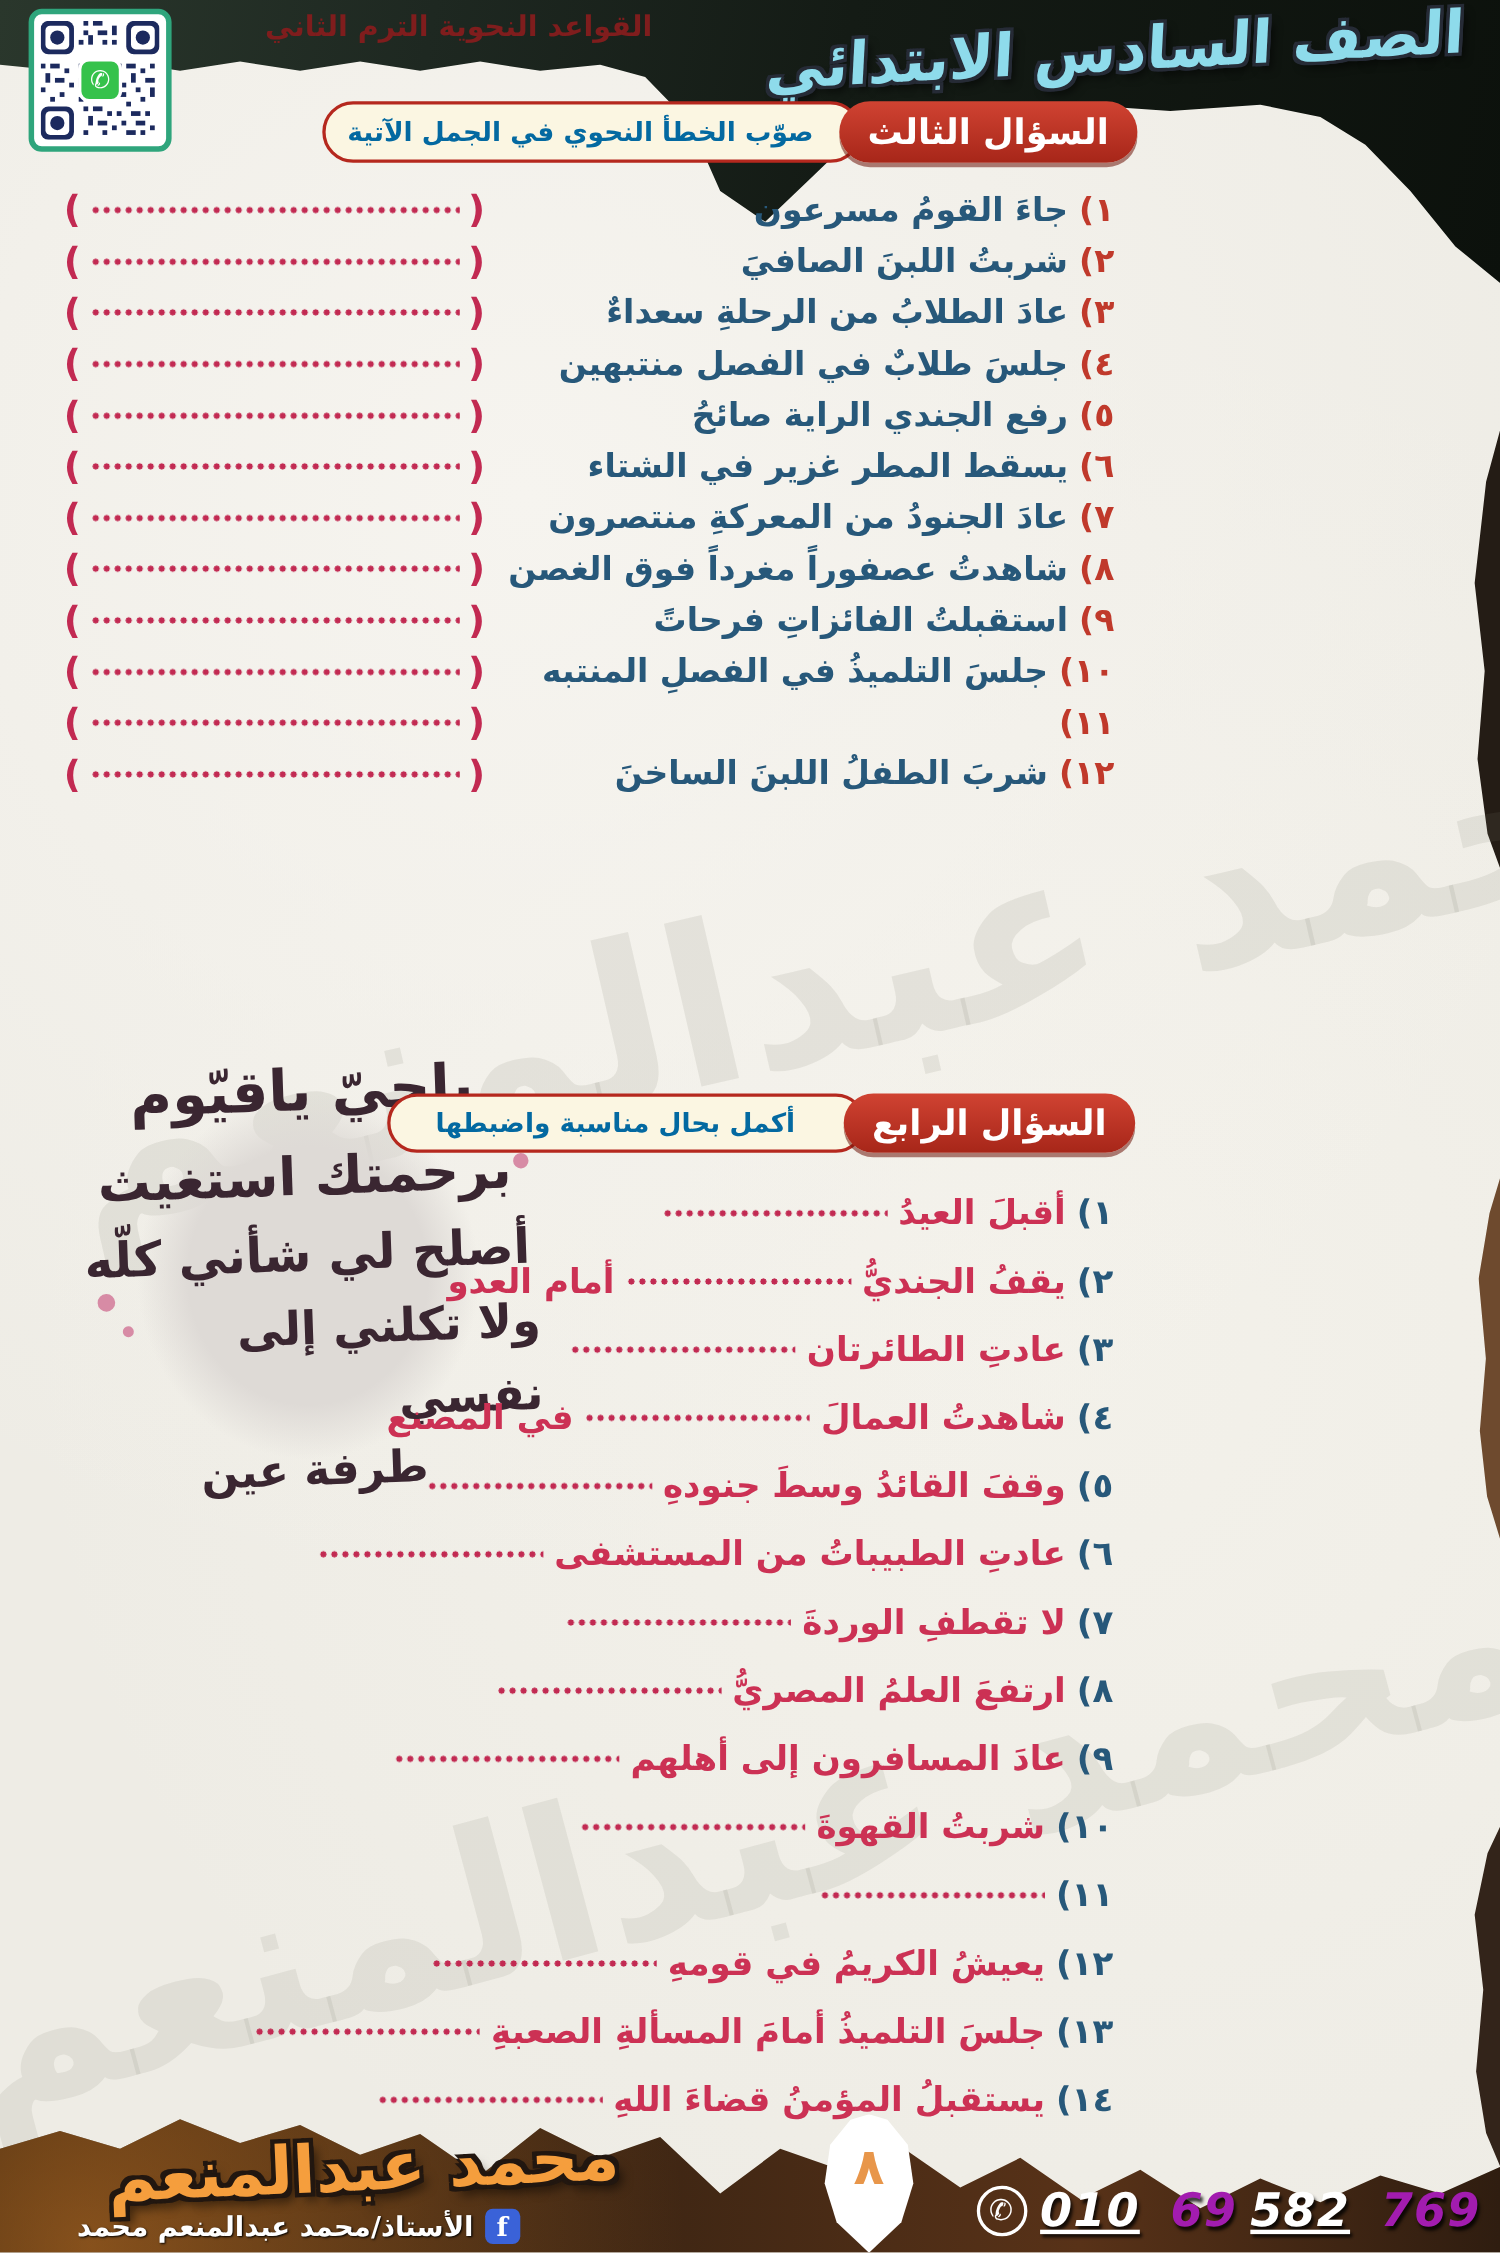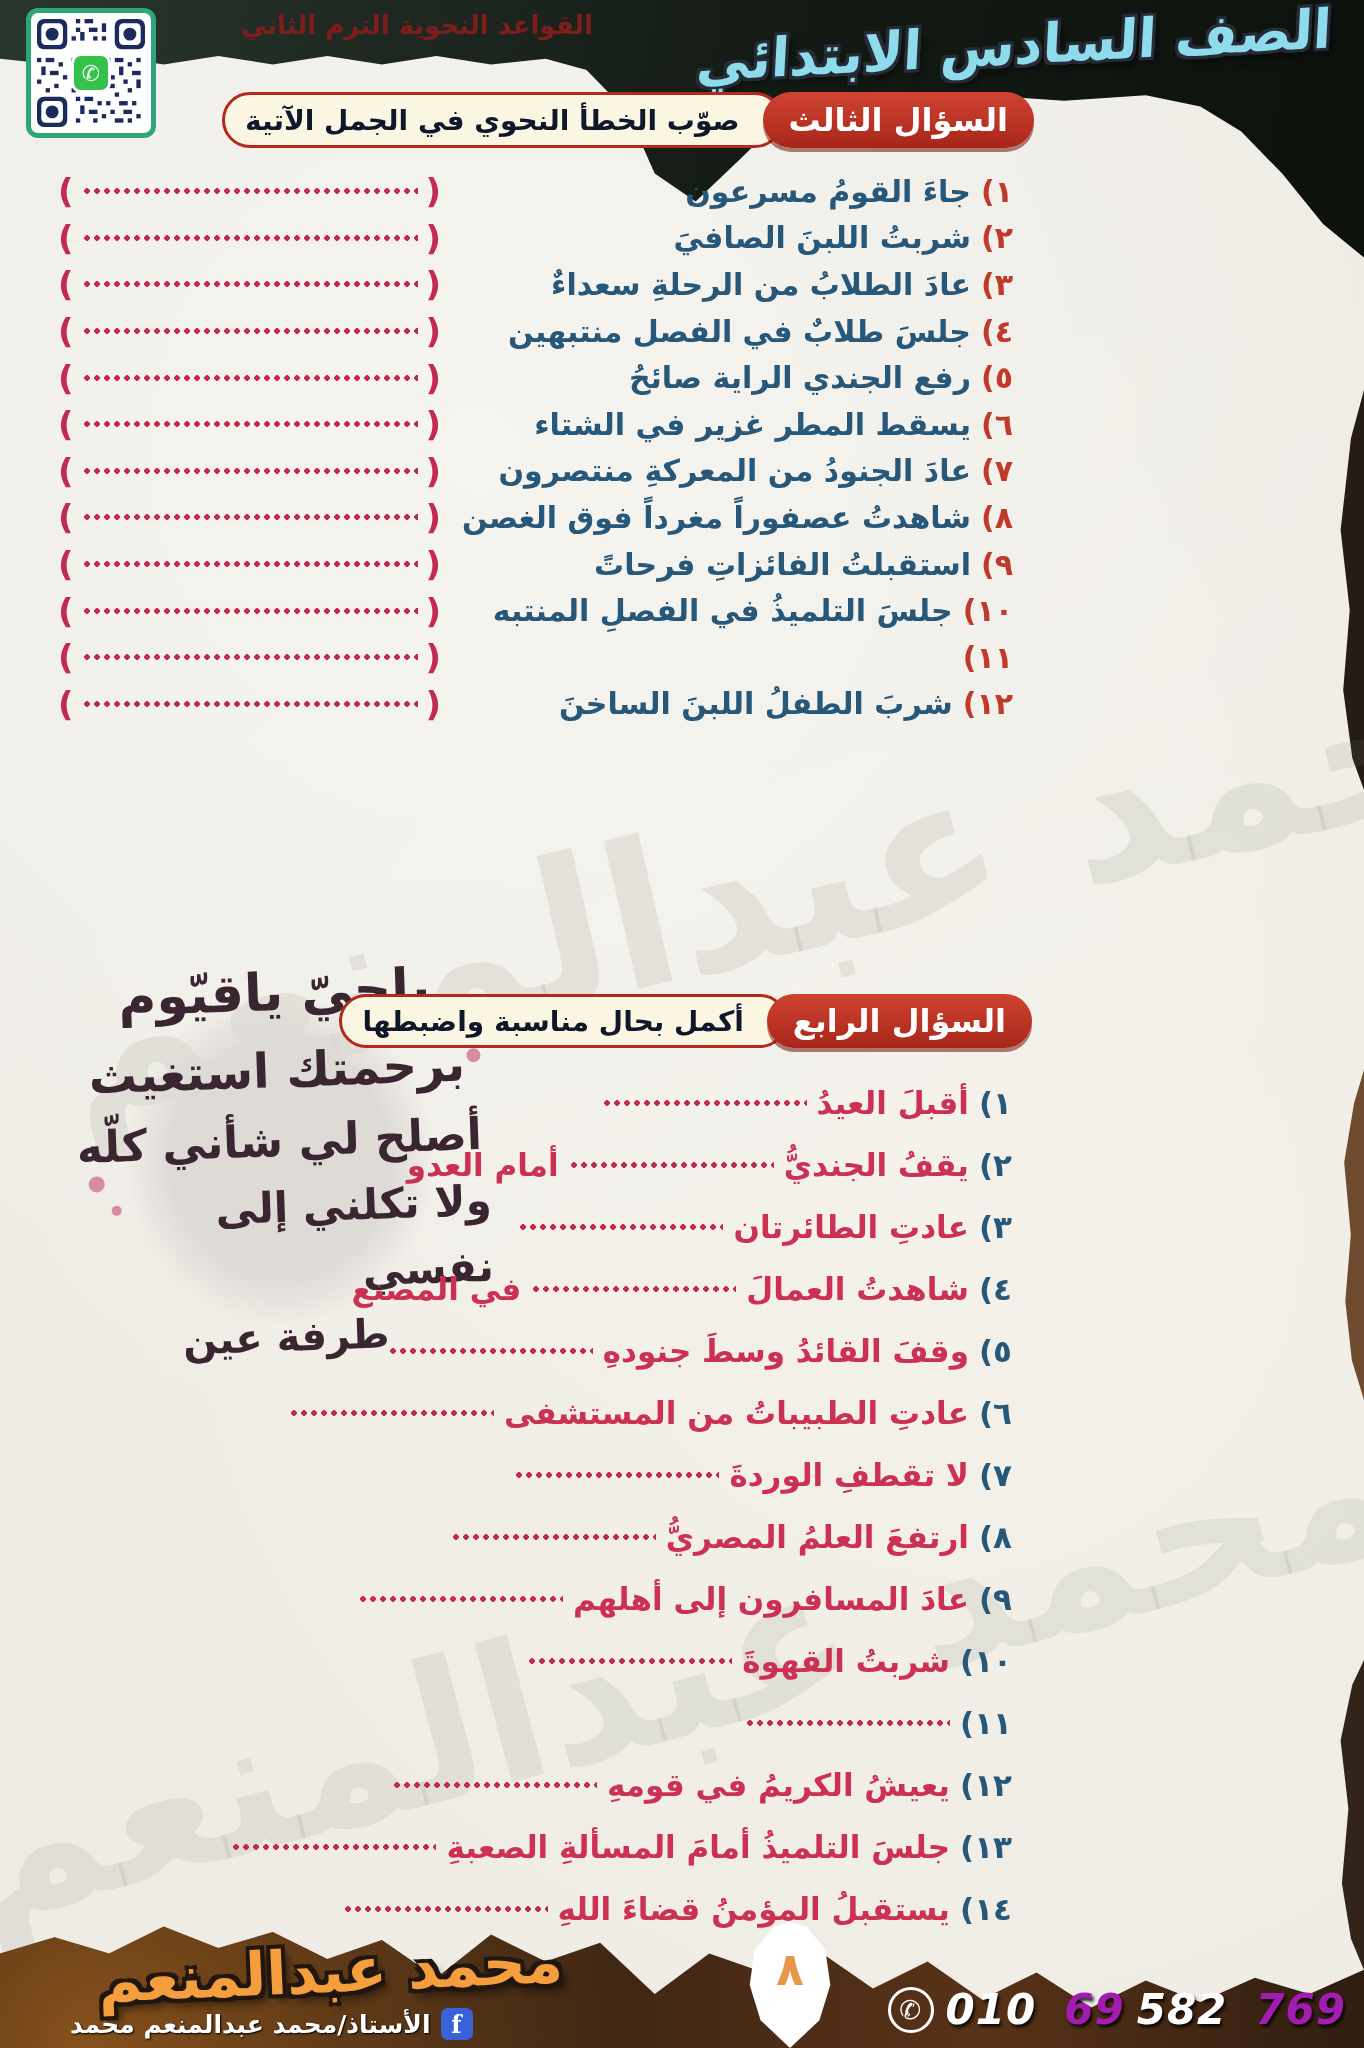--- a/index.html
+++ b/index.html
@@ -62,21 +62,21 @@
   .q-header{position:absolute;display:flex;direction:rtl;align-items:stretch;z-index:3;}
   #q3-header{top:92px;right:330px;left:340px;height:56px;}
   #q4-header{top:994px;right:332px;left:352px;height:54px;}
   .q-badge{
     background:linear-gradient(#d04332,#a72619);border-radius:30px;
     color:#fff;font-size:32px;font-weight:bold;display:flex;align-items:center;justify-content:center;
     padding:0 26px;box-shadow:0 4px 0 rgba(110,20,10,.55);z-index:2;white-space:nowrap;
   }
   .q-bubble{
     position:relative;flex:1;margin-right:-20px;background:#fbf6e2;border:3px solid #b5281e;border-radius:28px;
-    color:#0f172a;font-size:28px;font-weight:bold;display:flex;align-items:center;justify-content:center;
+    color:#0369a1;font-size:24px;font-weight:bold;display:flex;align-items:center;justify-content:center;
     padding:0 40px 0 20px;z-index:1;white-space:nowrap;
   }
   
   .dots{display:inline-block;height:10px;
     background-image:radial-gradient(circle,#c22a52 2.6px,rgba(0,0,0,0) 3px);
     background-size:10px 10px;background-repeat:repeat-x;background-position:left center;}
   
   #q3-list{position:absolute;top:168px;left:58px;width:955px;z-index:3;}
   .q3-row{height:46.6px;display:flex;align-items:center;justify-content:space-between;}
   .q3-blank{display:flex;align-items:center;color:#c22a52;font-weight:bold;}
@@ -119,21 +119,21 @@
   .balloon{
     position:absolute;bottom:0;left:748px;width:84px;height:126px;z-index:4;background:#fff;
     clip-path:polygon(50% 100%,15% 78%,2% 50%,8% 22%,30% 4%,50% 0,70% 4%,92% 22%,98% 50%,85% 78%);
     display:flex;align-items:flex-start;justify-content:center;
   }
   .balloon span{margin-top:20px;color:#e8964a;font-size:46px;font-weight:bold;}
   .phone-line{position:absolute;bottom:14px;right:18px;z-index:4;display:flex;direction:ltr;align-items:center;gap:12px;
     font-style:italic;font-weight:bold;font-size:42px;letter-spacing:1px;text-shadow:2px 3px 3px rgba(0,0,0,.8);}
   .phone-icon{width:46px;height:46px;border:3px solid #fff;border-radius:50%;color:#fff;display:flex;align-items:center;
     justify-content:center;font-size:26px;font-style:normal;box-sizing:border-box;text-shadow:none;}
-  .ph-w{color:#fff;} .ph-y{color:#a21caf;margin-left:16px;}
+  .ph-w{color:#fff;text-decoration:underline;} .ph-y{color:#a21caf;margin-left:16px;}
 </style>
 </head>
 <body>
 
 <div class="bg-top"></div>
 <div class="strip strip1"></div>
 <div class="strip strip2"></div>
 <div class="strip strip3"></div>
 <div class="bg-bottom"></div>
 

